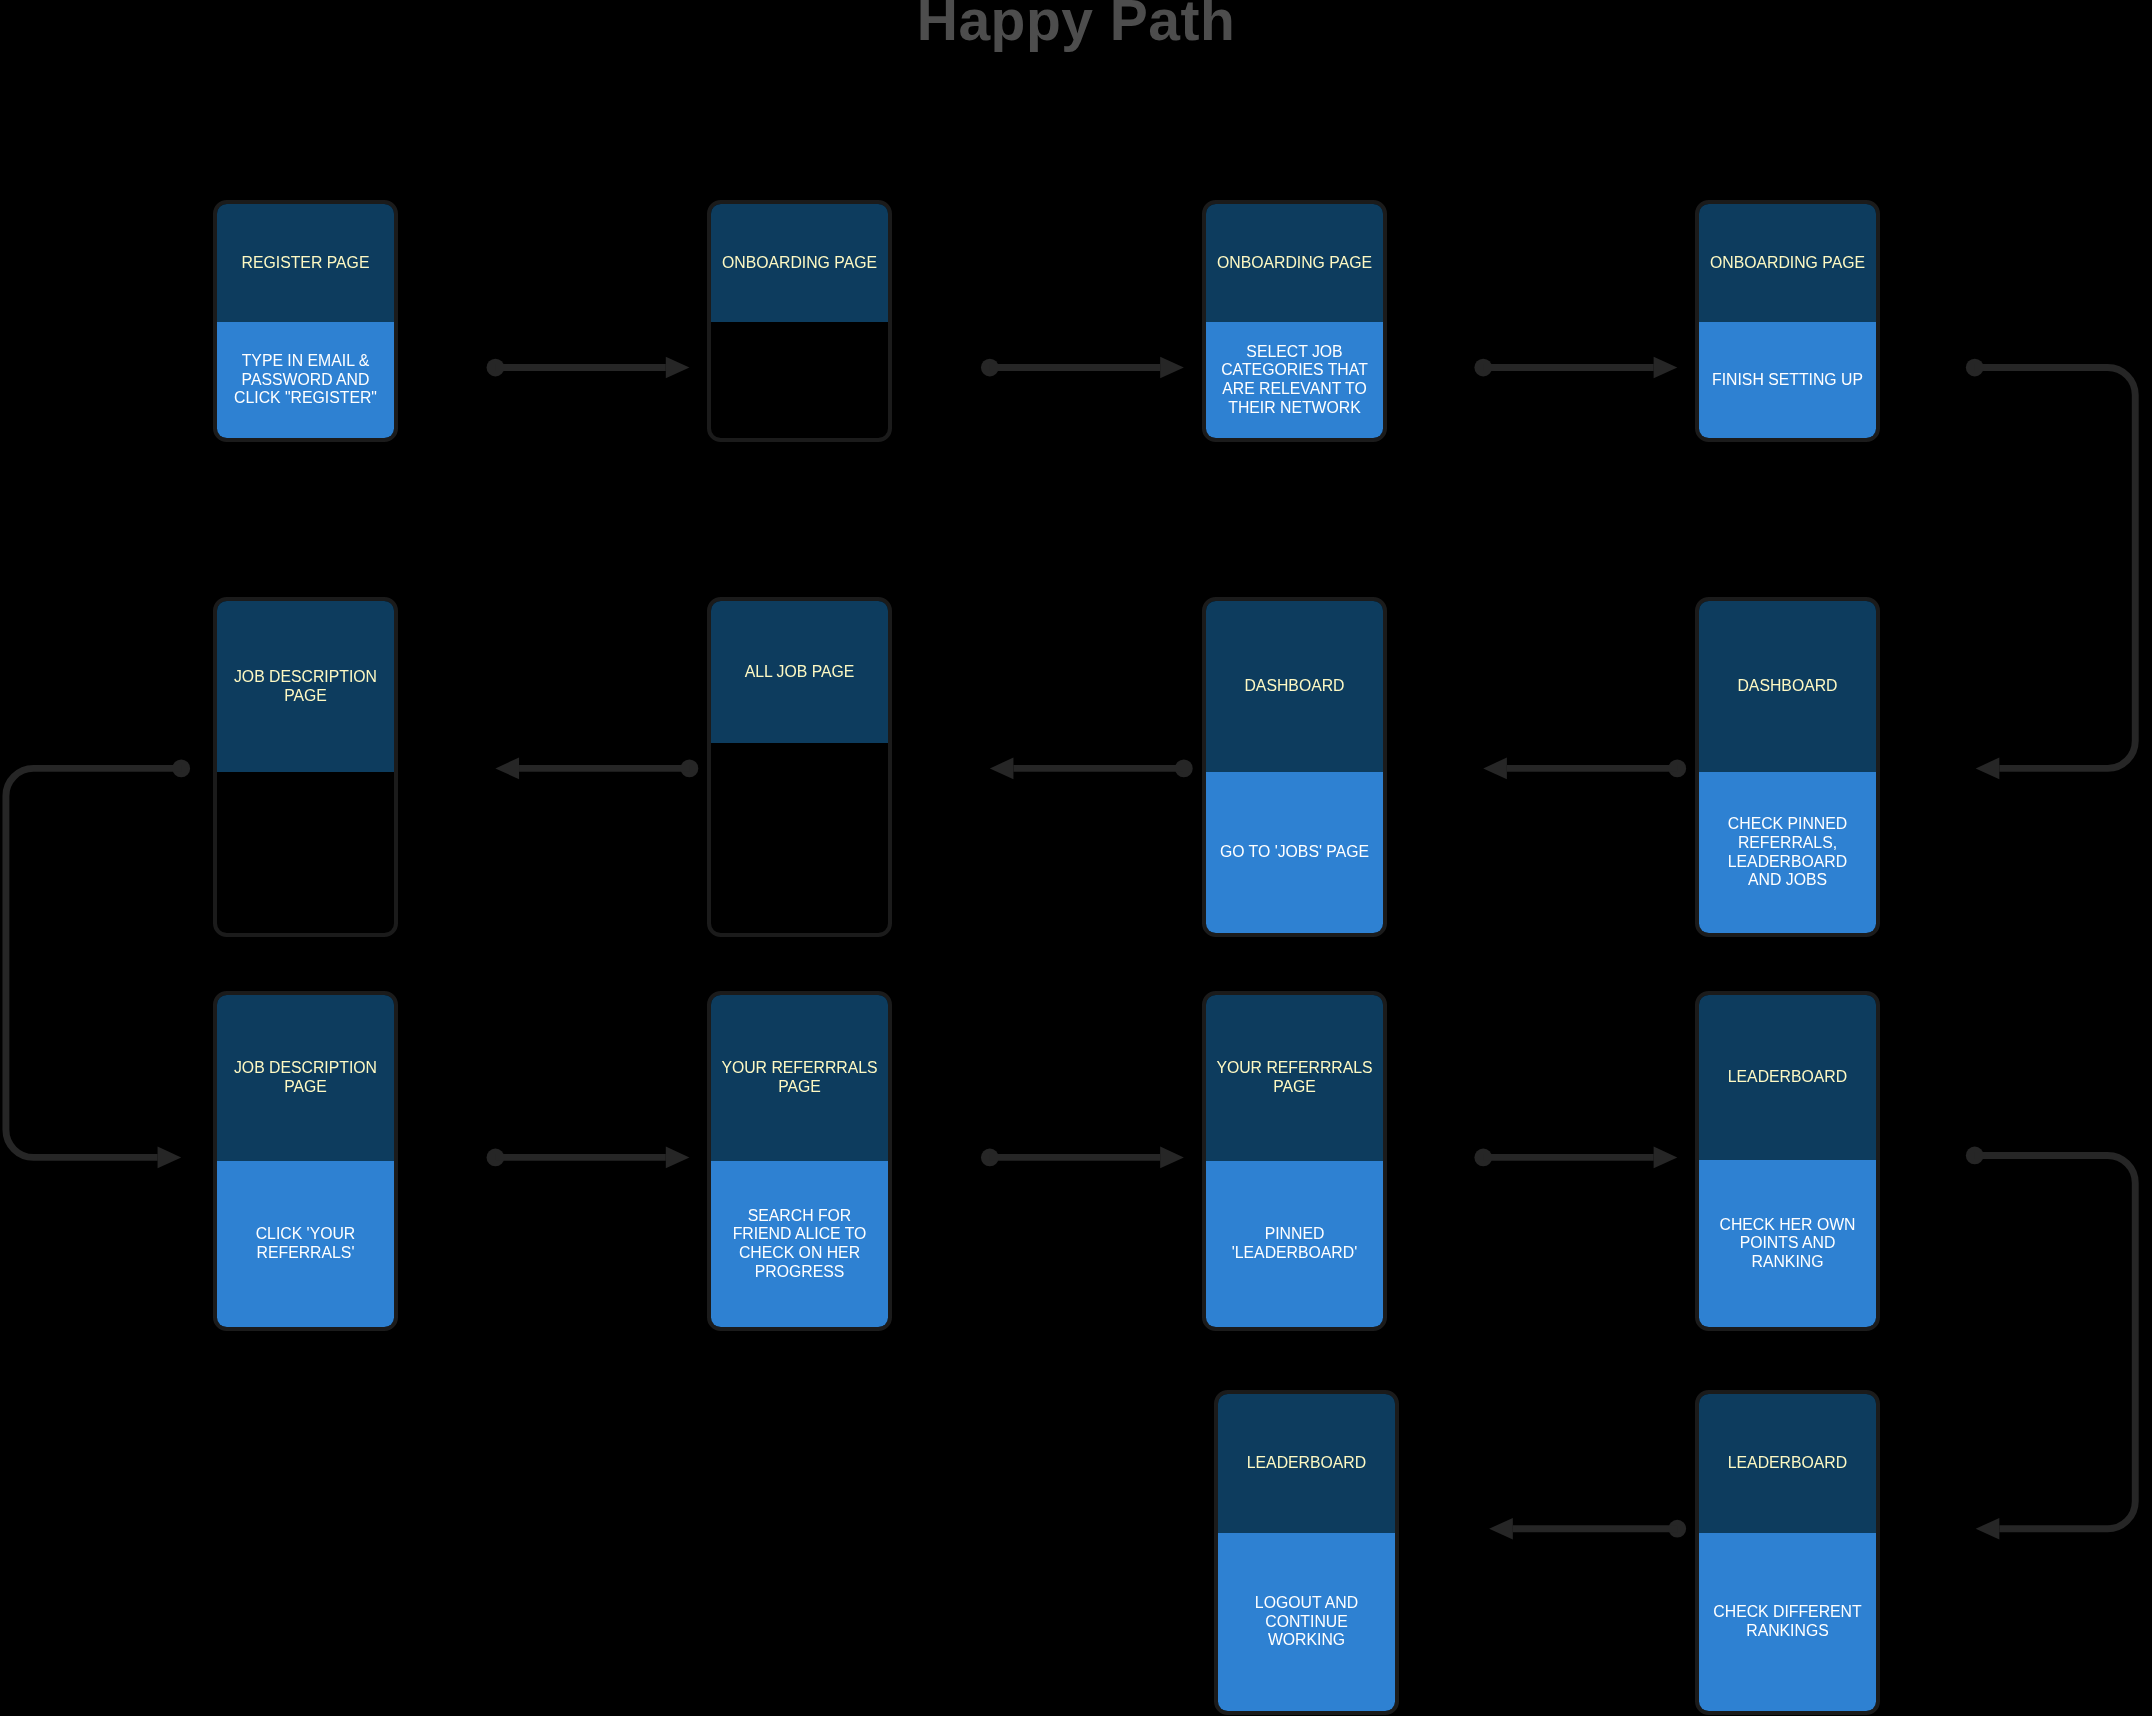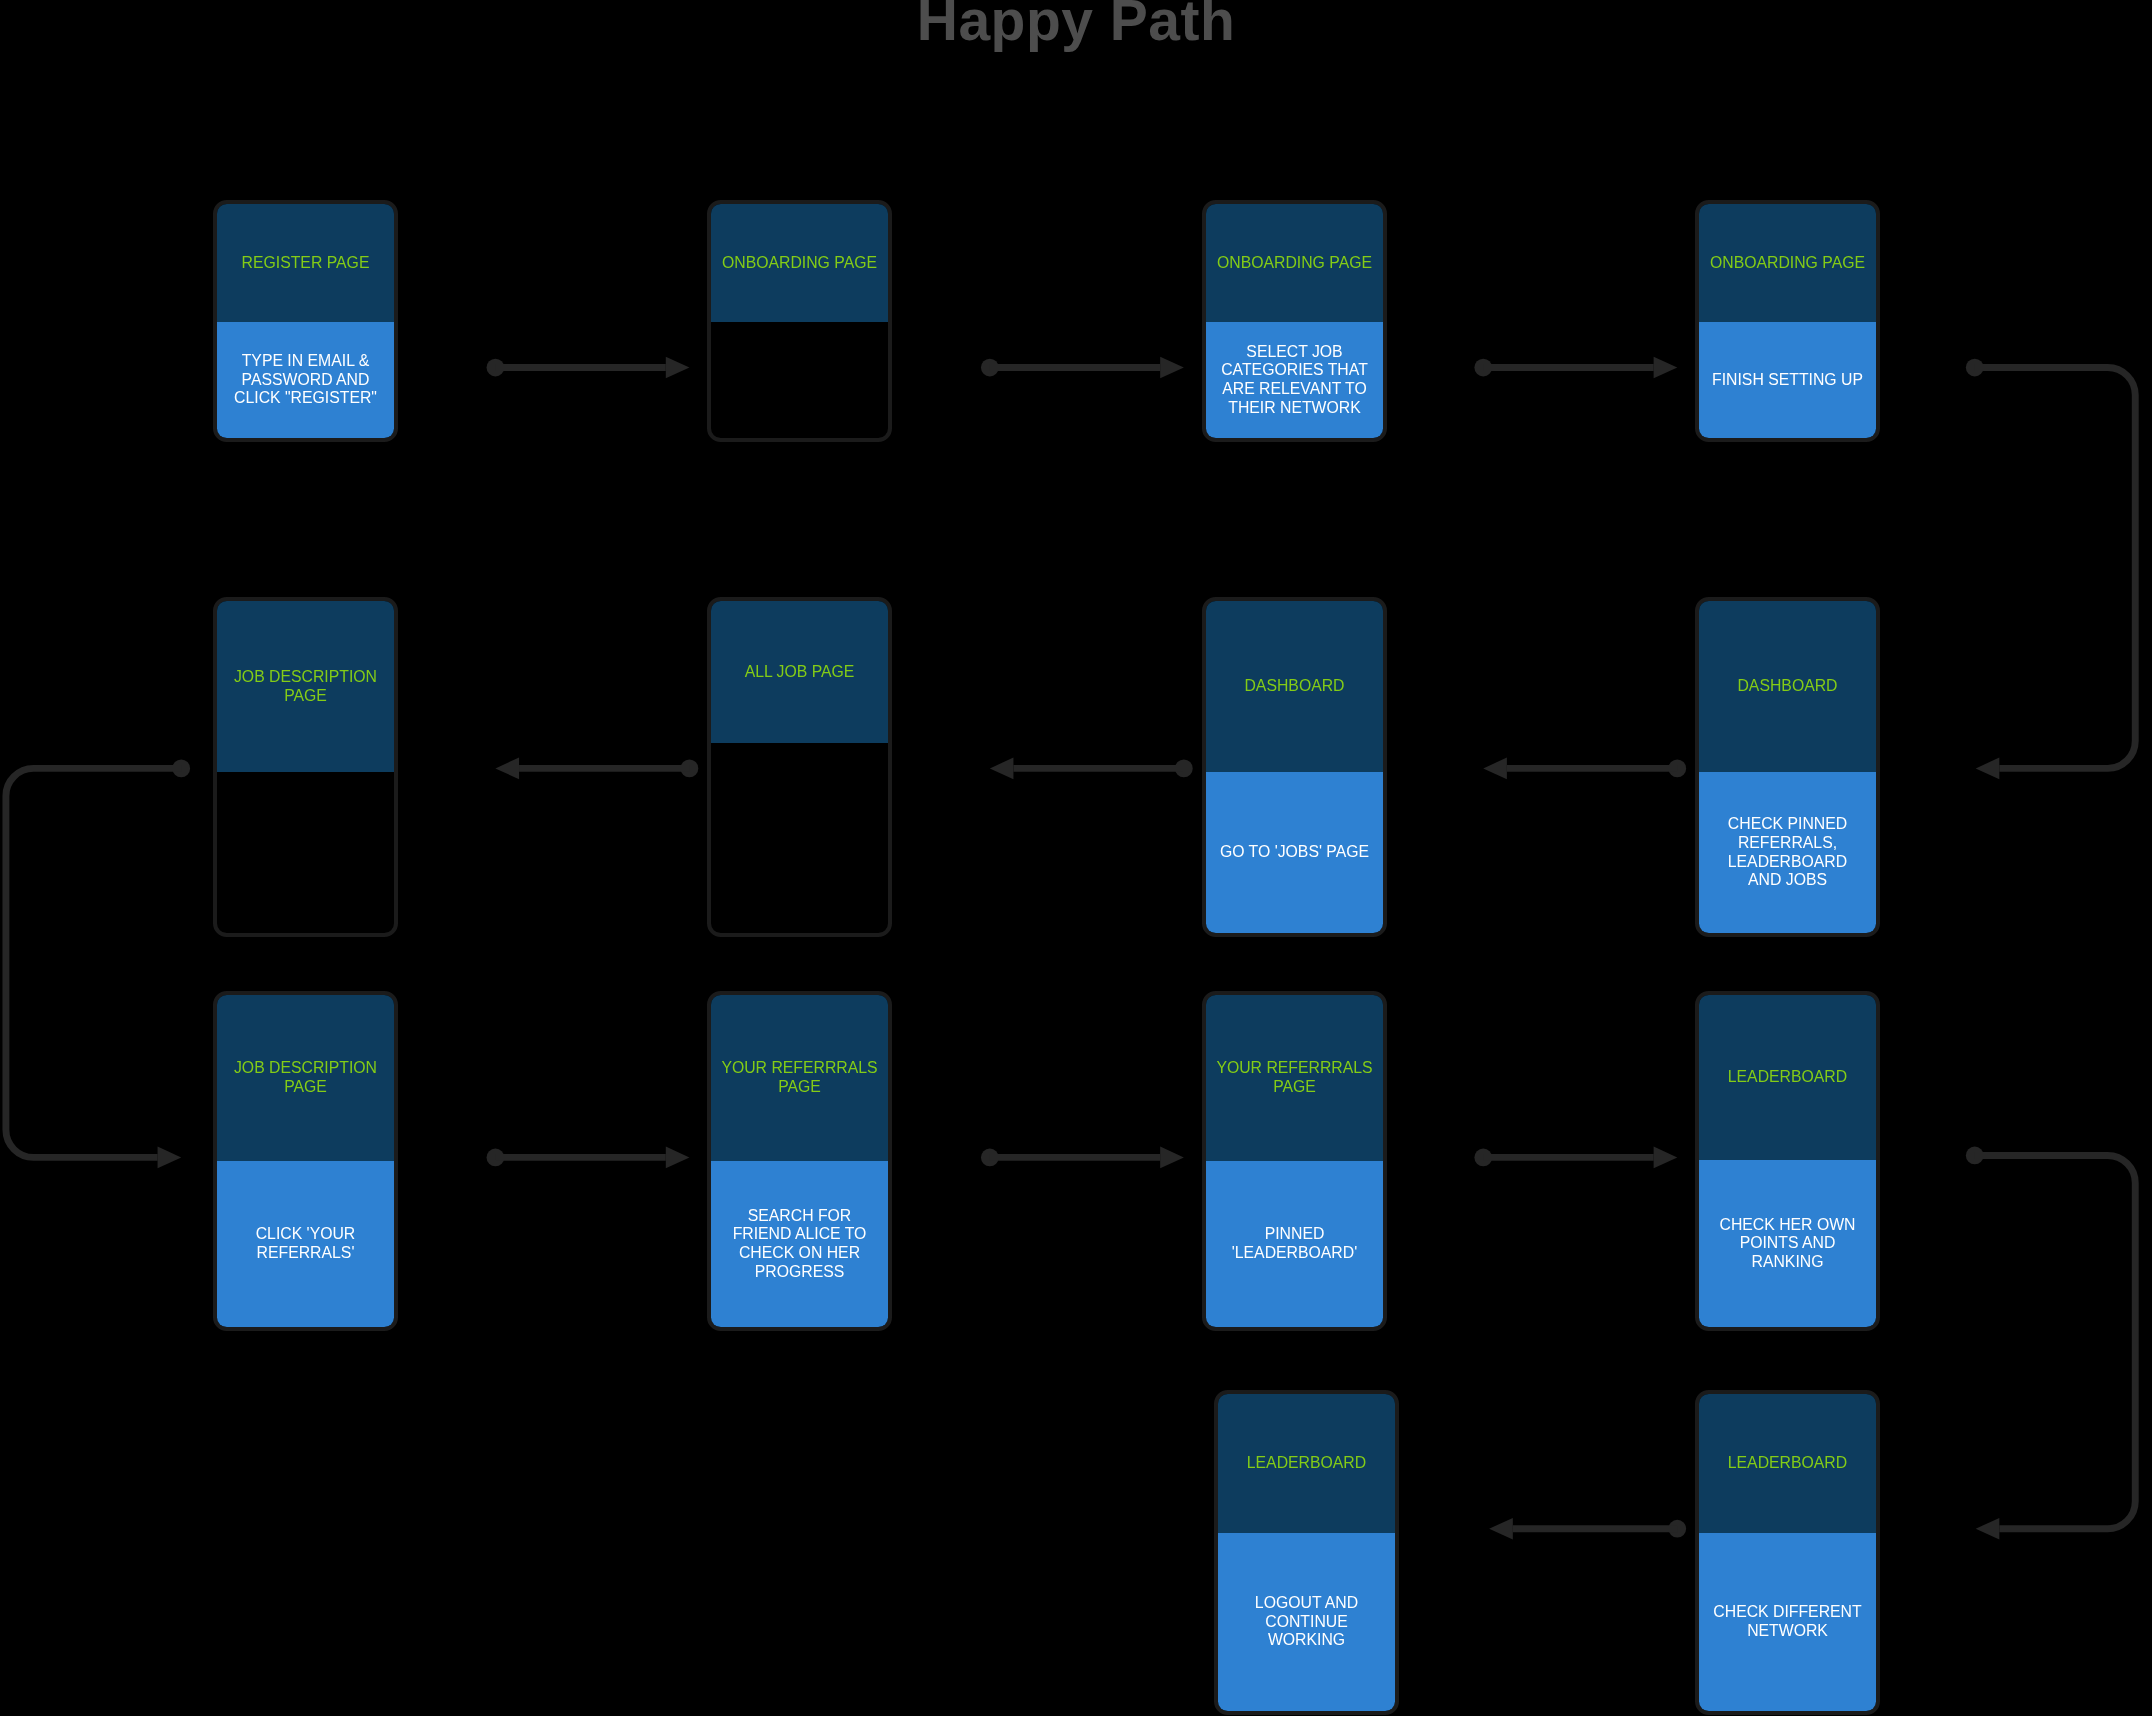--- a/index.html
+++ b/index.html
@@ -54,21 +54,21 @@
     border-radius: 13.8px;
     border: 4.9px solid #1b1b1b;
     box-sizing: content-box;
     overflow: hidden;
     display: flex;
     flex-direction: column;
     box-shadow: 0 3px 5.9px rgba(0,0,0,0.85);
   }
   .card-head {
     background: #0d3c5e;
-    color: #84cc16;
+    color: #fef9c3;
     font-size: 15.8px;
     line-height: 1.18;
     text-align: center;
     display: flex;
     align-items: center;
     justify-content: center;
     padding: 5.9px 9.9px;
     box-sizing: border-box;
   }
   .card-body {
@@ -222,15 +222,15 @@
   <div class="card-body">CHECK HER OWN POINTS AND RANKING</div>
 </div>
 
 <div class="card" style="left:1214px; top:1390px; height:317px;">
   <div class="card-head" style="height:139px;">LEADERBOARD</div>
   <div class="card-body">LOGOUT AND CONTINUE WORKING</div>
 </div>
 
 <div class="card" style="left:1695px; top:1390px; height:317px;">
   <div class="card-head" style="height:139px;">LEADERBOARD</div>
-  <div class="card-body">CHECK DIFFERENT NETWORK</div>
+  <div class="card-body">CHECK DIFFERENT RANKINGS</div>
 </div>
 
 
 </body></html>

